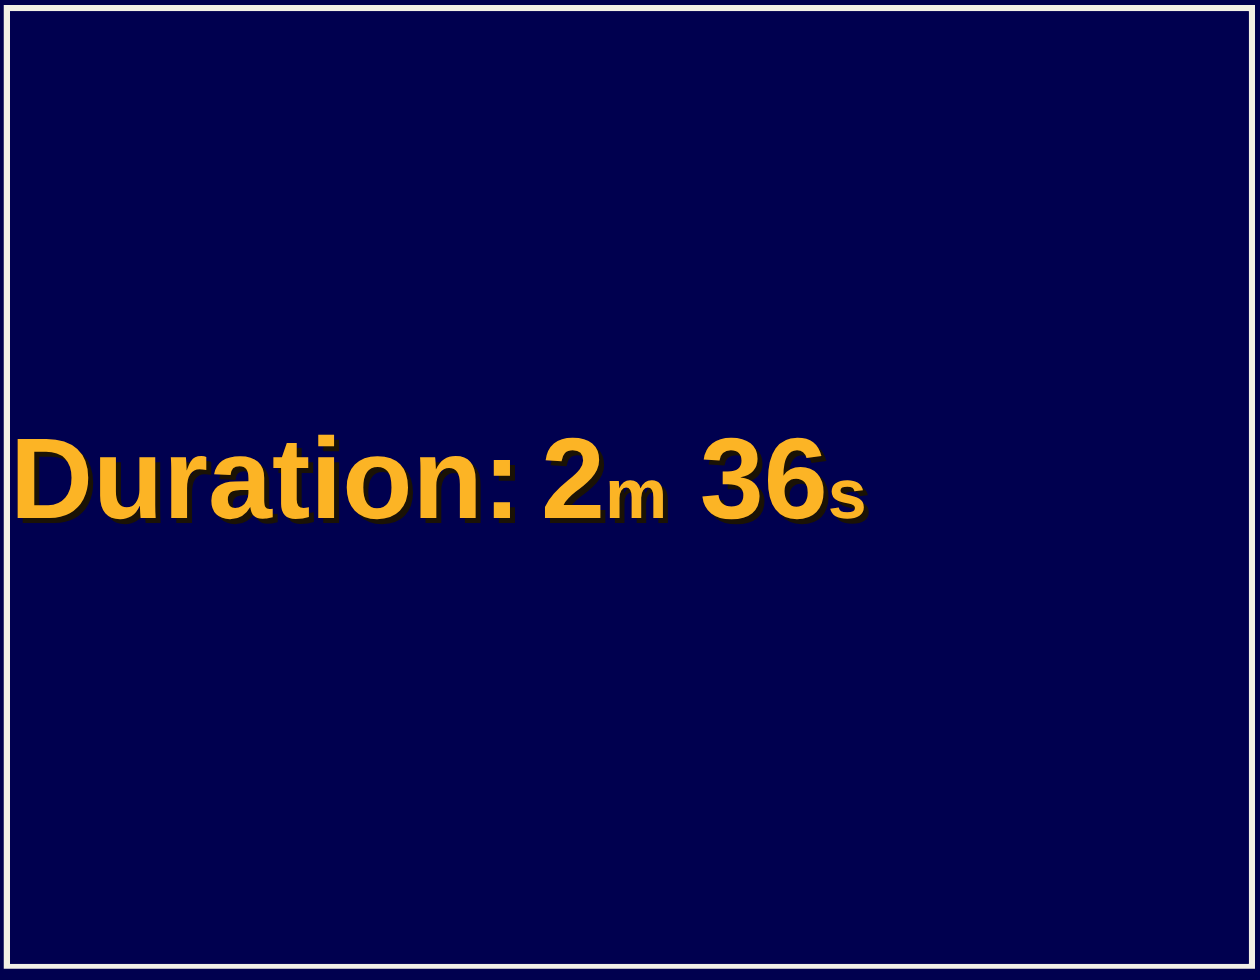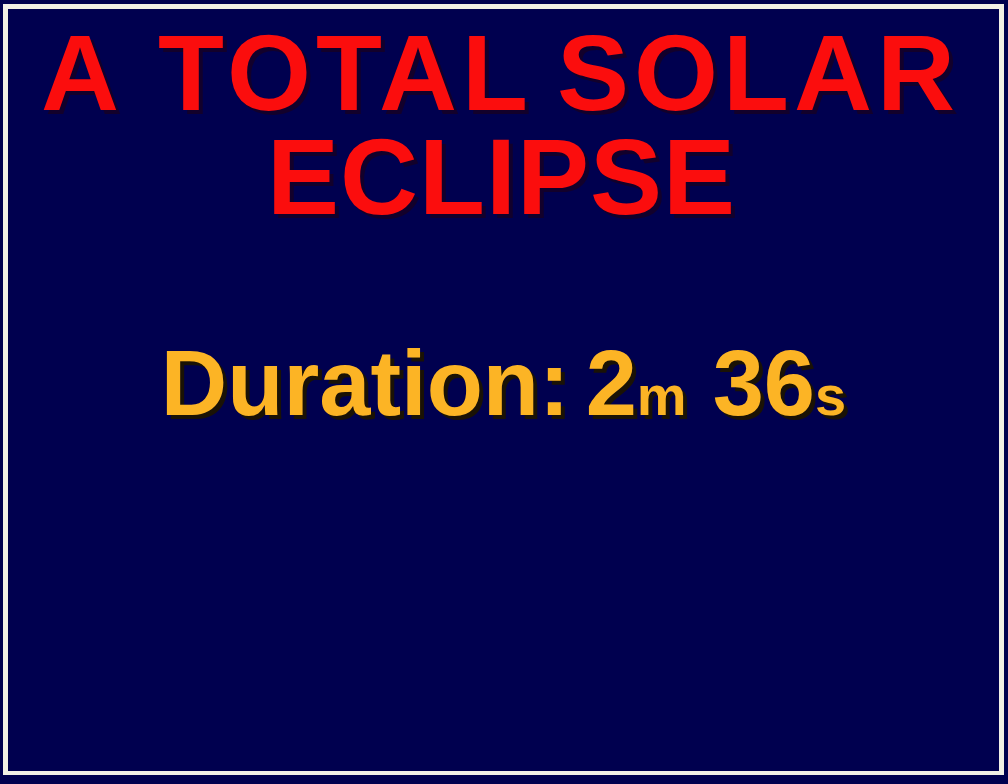--- a/index.html
+++ b/index.html
@@ -83,21 +83,20 @@
     display: inline-block;
     width: 24px;
   }
 
   
   .duration-block {
     position: absolute;
     left: 0;
     right: 0;
     top: 322px;
-    text-align: center;
     white-space: nowrap;
   }
 
   .duration-label,
   .duration-num,
   .duration-unit {
     color: #fcb425;
     font-weight: bold;
     text-shadow: 4px 4px 0 #1a1205;
   }
@@ -125,23 +124,18 @@
     width: 26px;
   }
 </style>
 </head>
 <body>
 
 <div class="slide">
   <div class="slide-frame">
     <div class="slide-body">
 
-      <div class="title-block">
-        <div class="title-line title-line-1"><span>A</span><span class="wide-gap"></span><span>TOTAL</span><span class="wide-gap-sm"></span><span>SOLAR</span></div>
-
-        <div class="title-line title-line-2">ECLIPSE</div>
-      </div>
 
       <div class="duration-block"><span class="duration-label">Duration:</span><span class="gap-label"></span><span class="duration-num">2</span><span class="duration-unit">m</span><span class="gap-value"></span><span class="duration-num">36</span><span class="duration-unit">s</span></div>
 
     </div>
   </div>
 </div>
 
 </body></html>

